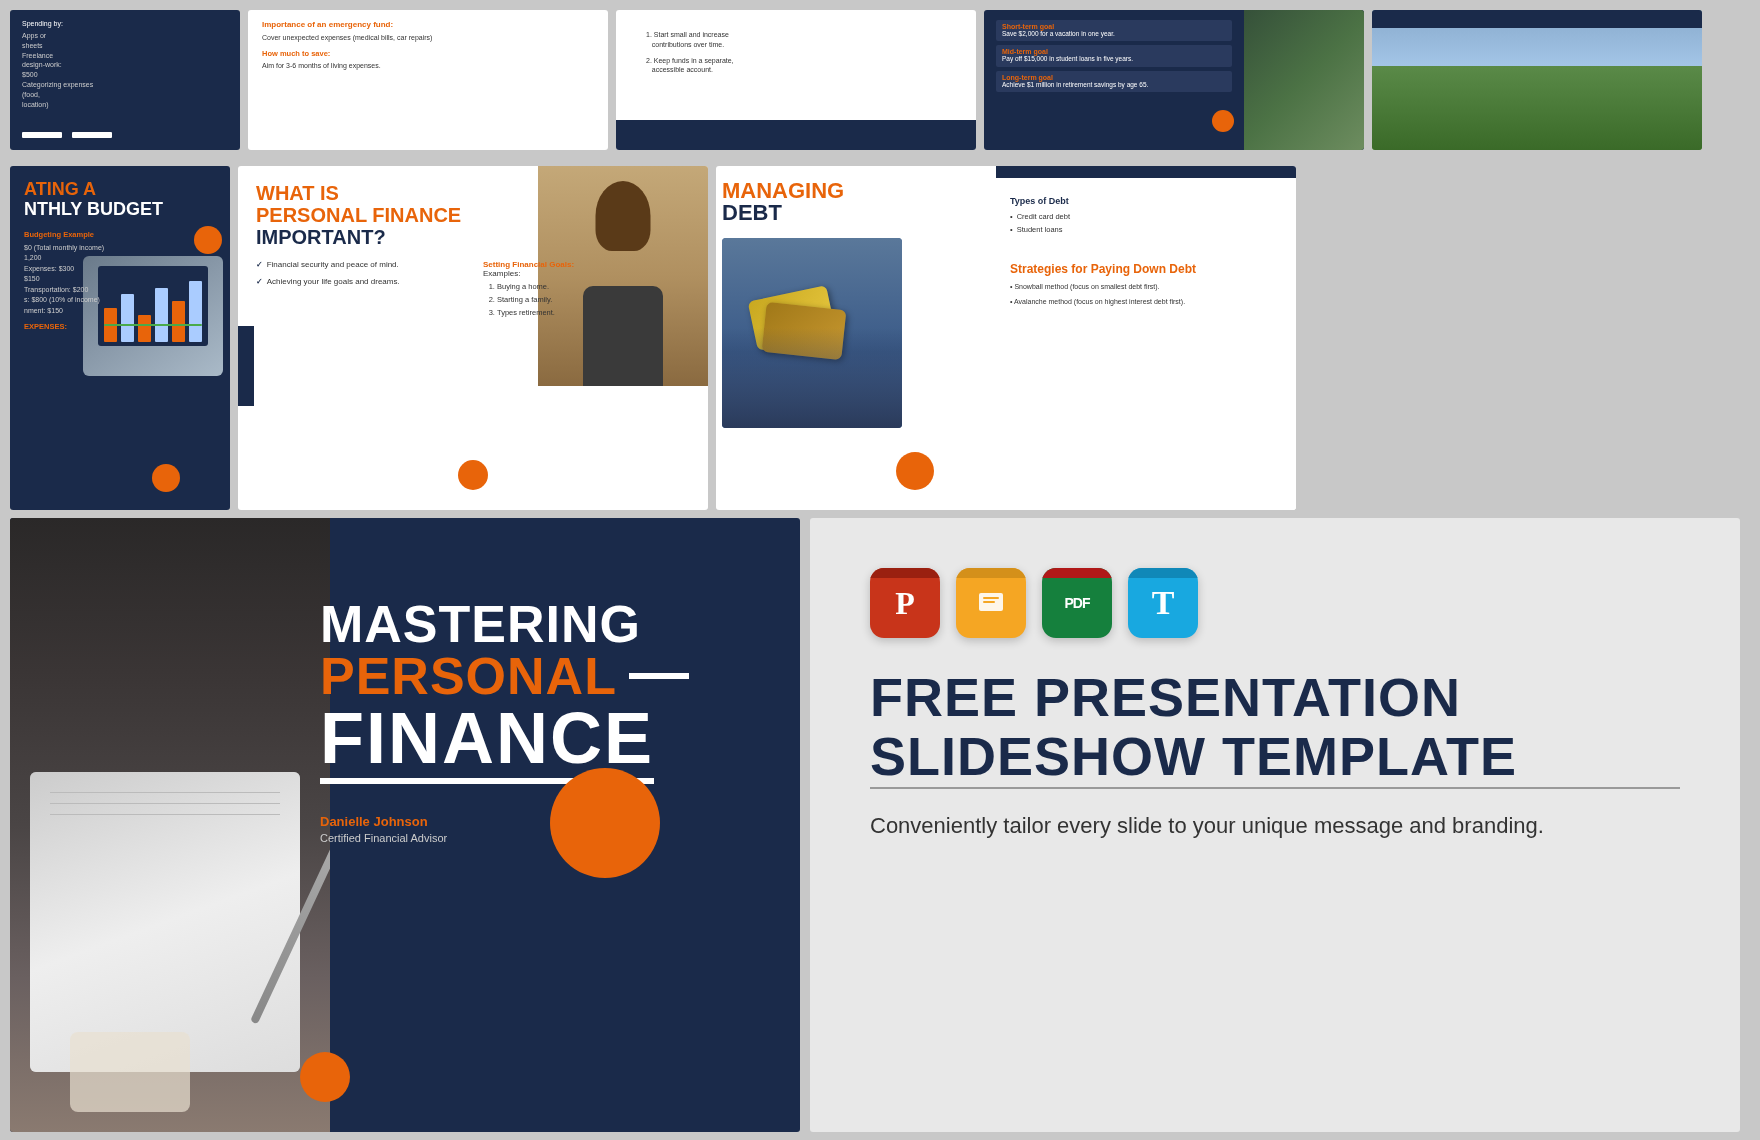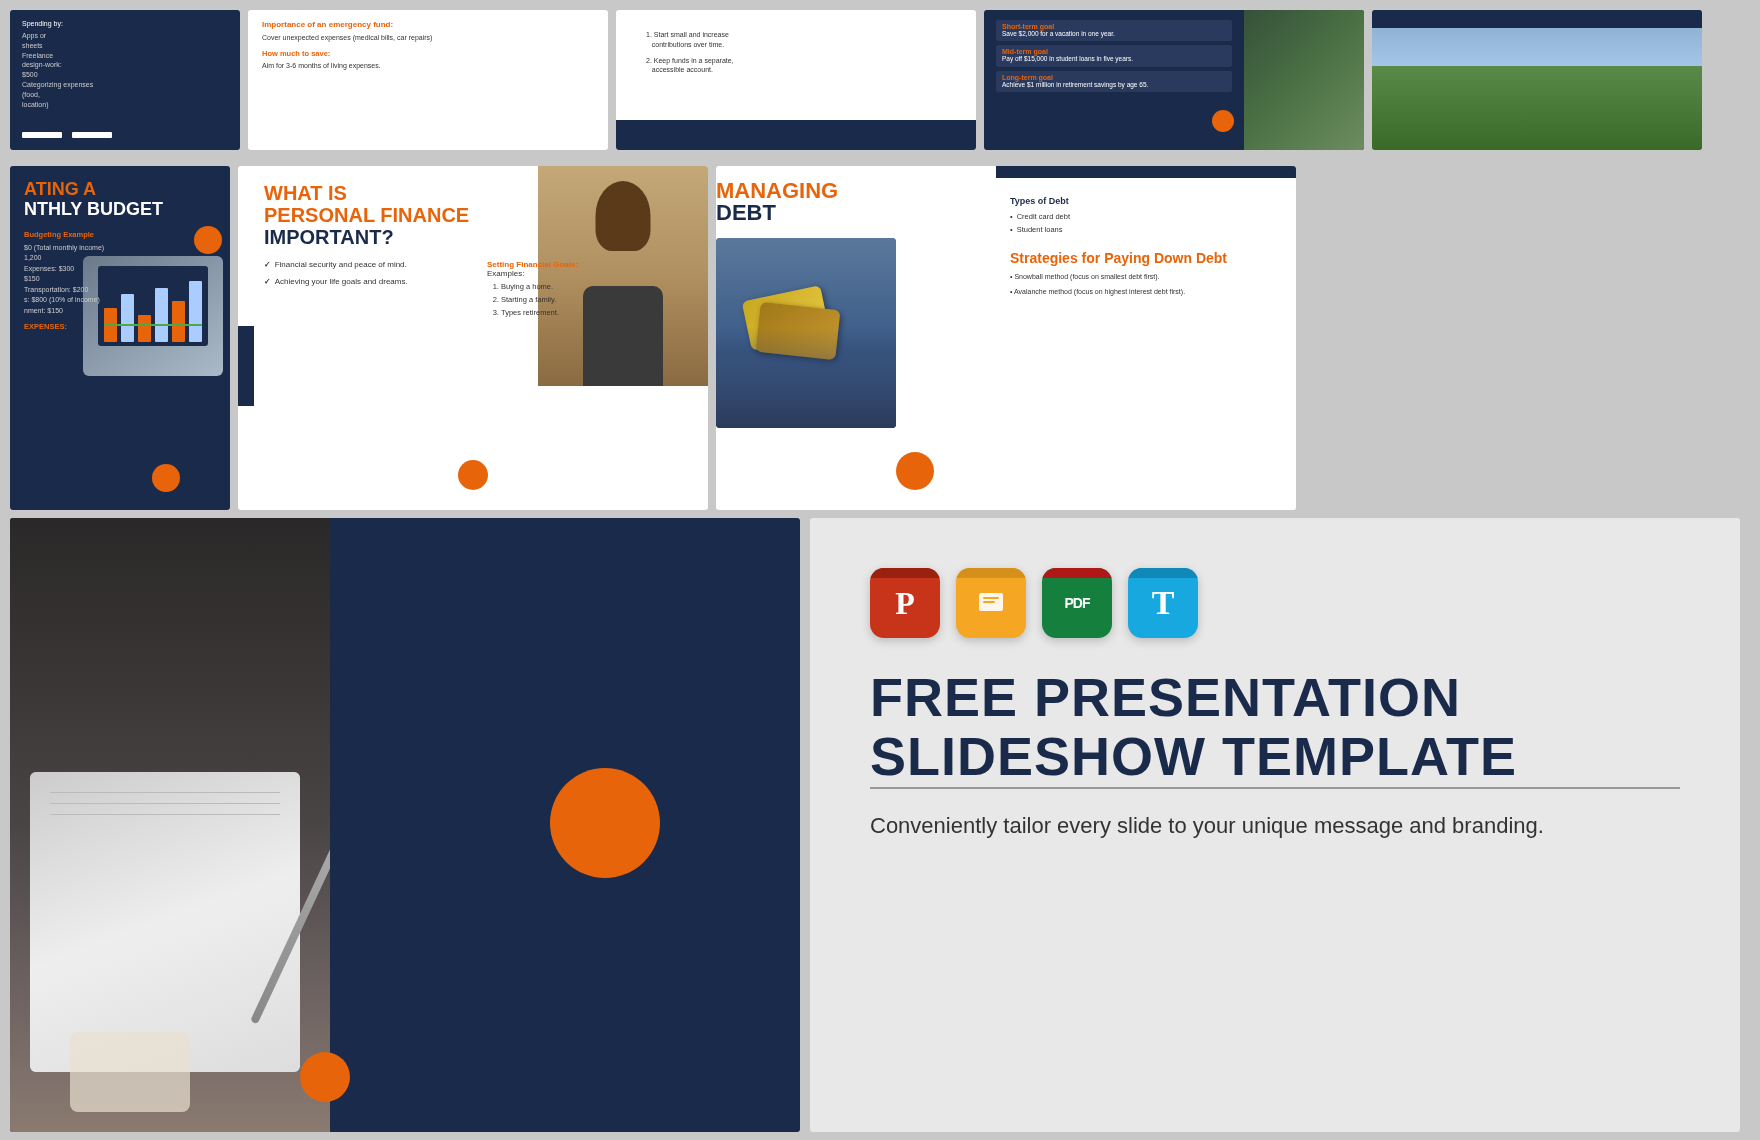--- a/index.html
+++ b/index.html
@@ -385,24 +385,24 @@
       font-size: 7.5px;
       color: #333;
       margin-bottom: 4px;
       display: flex;
       gap: 4px;
     }
     .bullet-dot {
       color: #333;
     }
     .strategies-title {
-      font-size: 14px;
-      font-weight: bold;
-      color: #e8640a;
-      margin-top: 16px;
+      font-size: 12px;
+      font-weight: bold;
+      color: #e8640a;
+      margin-top: 28px;
       margin-bottom: 6px;
     }
     .strategy-bullet {
       font-size: 7px;
       color: #333;
       margin-bottom: 5px;
       line-height: 1.4;
     }
 
     
@@ -672,21 +672,21 @@
             </div>
             <div class="chart-line-green"></div>
           </div>
         </div>
       </div>
 
       <div class="orange-circle-mid" style="width:28px; height:28px; top:60px; right:8px;"></div>
       <div class="orange-circle-mid" style="width:28px; height:28px; bottom:18px; right:50px;"></div>
     </div>
 
-    <div class="slide-card mid-slide-2" style="position:relative; overflow:hidden;padding-left:8px;">
+    <div class="slide-card mid-slide-2" style="position:relative; overflow:hidden;">
       <div class="content" style="position:relative; z-index:2;">
         <div class="pf-title-orange">WHAT IS</div>
         <div class="pf-title-orange">PERSONAL FINANCE</div>
         <div class="pf-title-navy">IMPORTANT?</div>
         <div style="display:flex; gap: 20px;">
           <div style="flex: 1;">
             <div class="check-item">
               <span class="check-mark">✓</span>
               <span>Financial security and peace of mind.</span>
             </div>
@@ -712,21 +712,21 @@
         <div style="position:absolute; bottom:0; left:50%; transform:translateX(-50%); width:80px; height:100px; background:#3a3a3a; border-radius:10px 10px 0 0;"></div>
       </div>
 
       <div class="navy-rect" style="left:0; top:160px; width:16px; height:80px;"></div>
 
       <div class="orange-circle-mid" style="width:30px; height:30px; bottom:20px; left:220px;"></div>
     </div>
 
     <div class="slide-card" style="width:580px; height:344px; background:#fff; position:relative; overflow:hidden; display:flex; flex-shrink:0;">
 
-      <div style="width:280px; padding: 14px 0; flex-shrink:0;">
+      <div style="width:280px; padding: 14px 6px; flex-shrink:0;">
         <div class="managing-title">MANAGING</div>
         <div class="managing-subtitle">DEBT</div>
 
         <div style="position:relative; width:200px; height:200px;">
           <div style="width:180px; height:190px; background: linear-gradient(160deg, #4a6898 0%, #2a4a7a 100%); overflow:hidden; border-radius:4px; position:absolute; left:0; top:0;">
 
             <div style="width:100%; height:100%; position:relative; background: linear-gradient(180deg, #5a789a 0%, #3a5a88 60%, #4a6a9a 100%);">
               <div style="position:absolute; width:80px; height:50px; background: linear-gradient(135deg, #c8a820 0%, #e8c840 100%); border-radius:6px; top:55px; left:30px; transform:rotate(-12deg); box-shadow: 2px 2px 6px rgba(0,0,0,0.4);"></div>
               <div style="position:absolute; width:80px; height:50px; background: linear-gradient(135deg, #a07818 0%, #c89830 100%); border-radius:6px; top:68px; left:42px; transform:rotate(6deg); box-shadow: 2px 2px 6px rgba(0,0,0,0.4);"></div>
               <div style="position:absolute; bottom:0; left:0; right:0; height:100px; background: linear-gradient(0deg, #2a3a5a 0%, transparent 100%);"></div>
@@ -780,20 +780,30 @@
               <div style="height:1px; background:#bbb; margin-bottom:10px;"></div>
             </div>
           </div>
 
           <div style="position:absolute; bottom:20px; left:60px; width:120px; height:80px; background:#e8e0d0; border-radius:8px; opacity:0.7;"></div>
 
           <div style="position:absolute; bottom:100px; right:30px; width:8px; height:200px; background: linear-gradient(0deg, #888 0%, #aaa 100%); border-radius:4px; transform: rotate(25deg);"></div>
         </div>
       </div>
 
+      <div class="bottom-left-content">
+        <div class="mastering-text">MASTERING</div>
+        <div class="personal-text">
+          <span>PERSONAL</span>
+          <span class="white-dash"></span>
+        </div>
+        <div class="finance-text">FINANCE</div>
+        <div class="author-name">Danielle Johnson</div>
+        <div class="author-title">Certified Financial Advisor</div>
+      </div>
 
       <div style="position:absolute; width:110px; height:110px; border-radius:50%; background:#e8640a; top:250px; right:140px;"></div>
       <div style="position:absolute; width:50px; height:50px; border-radius:50%; background:#e8640a; bottom:30px; left:290px;"></div>
     </div>
 
     <div class="bottom-right">
       <div class="bottom-right-content">
 
         <div class="app-icons-row">
 

